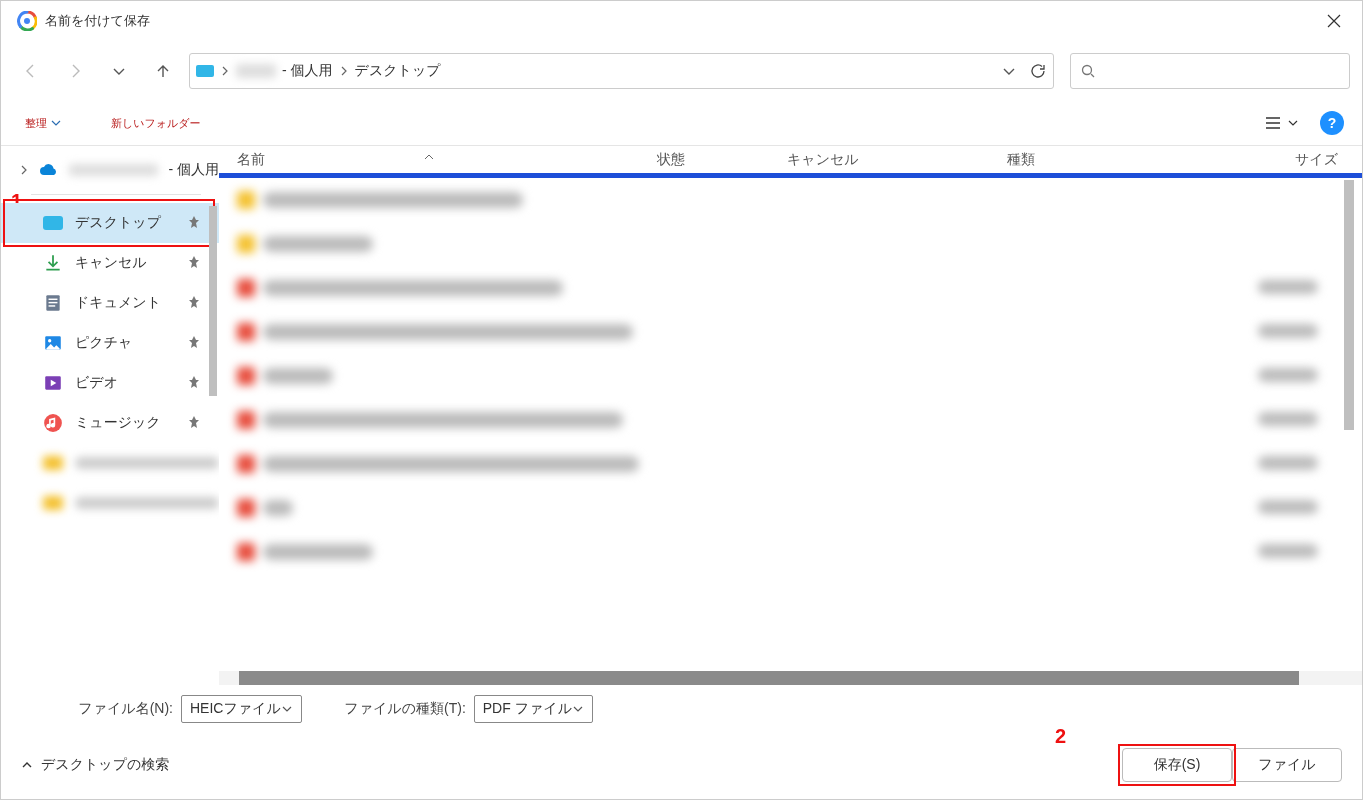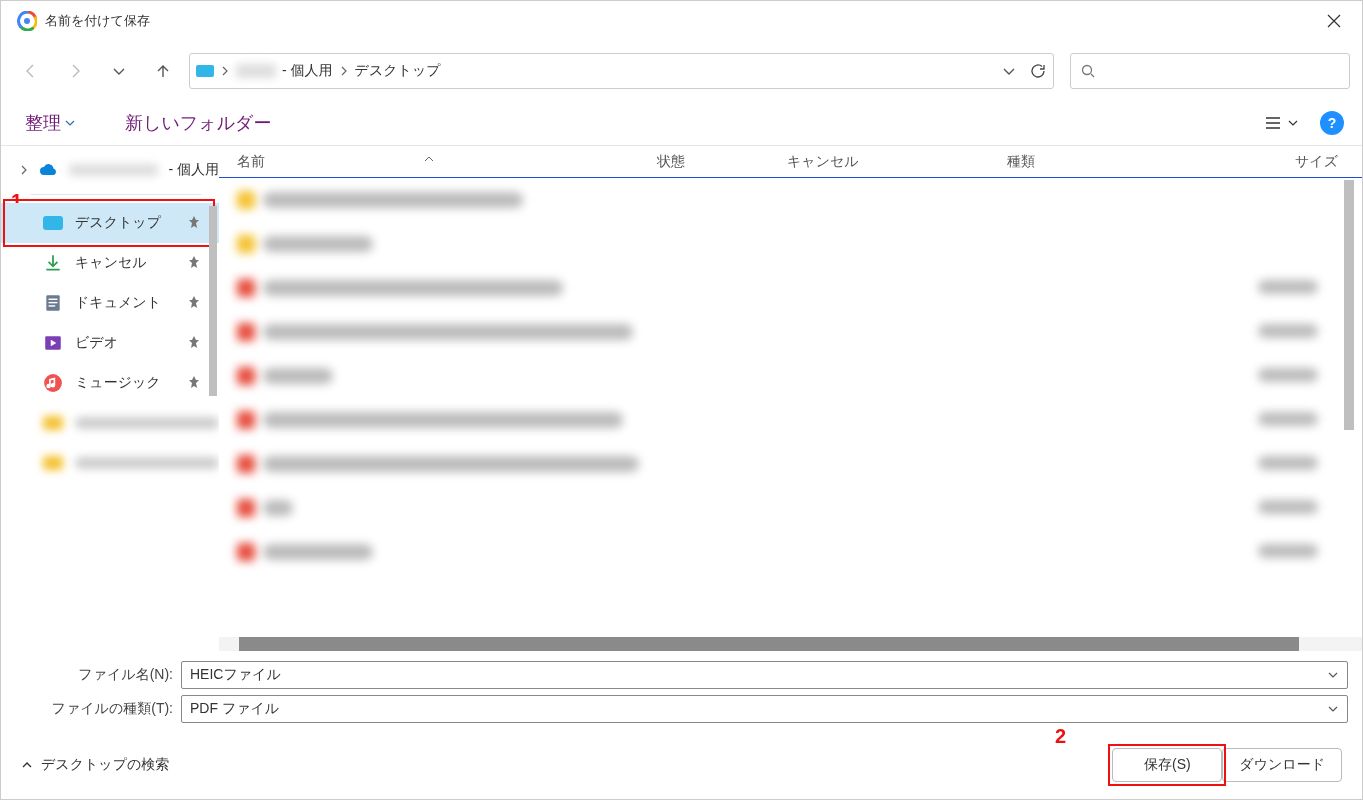--- a/index.html
+++ b/index.html
@@ -26,21 +26,21 @@
   .breadcrumb .crumb.blur { filter: blur(4px); background:#ddd; border-radius:3px; width:40px; height:14px; display:inline-block; }
   .breadcrumb .spacer { flex:1; }
   .breadcrumb .dropdown-chev { width:16px; height:16px; }
   .breadcrumb .refresh { width:18px; height:18px; margin-left:6px; }
   .searchbox { width:280px; height:36px; border:1px solid #ccc; border-radius:3px; display:flex; align-items:center; padding:0 10px; color:#777; }
   .searchbox .placeholder { flex:1; }
   .searchbox svg { width:14px; height:14px; }
 
   
   .toolrow { height:44px; display:flex; align-items:center; padding:0 18px; gap:4px; }
-  .tool-link { color:#701a75; font-size:18px; display:flex; align-items:center; gap:4px; padding:4px 6px; cursor:pointer; }
+  .tool-link { color:#b91c1c; font-size:11px; display:flex; align-items:center; gap:4px; padding:4px 6px; cursor:pointer; }
   .tool-link svg { width:10px; height:10px; }
   .toolrow .gap { width:30px; }
   .toolrow .spacer { flex:1; }
   .viewbtn { display:flex; align-items:center; gap:6px; padding:4px 6px; cursor:pointer; }
   .viewbtn svg { width:18px; height:18px; }
   .helpbtn { width:24px; height:24px; border-radius:50%; background:#1e90ff; color:#fff; display:flex; align-items:center; justify-content:center; font-size:14px; font-weight:bold; margin-left:12px; cursor:pointer; }
 
   
   .main { flex:1; display:flex; min-height:0; border-top:1px solid #e5e5e5; }
 
@@ -61,21 +61,21 @@
   .quick .pin { margin-right:18px; }
   .quick.selected { background:#cfe8f7; }
   .red-box { position:absolute; border:2px solid #e11; pointer-events:none; }
   .anno-num { position:absolute; color:#e11; font-weight:bold; font-size:20px; }
 
   .cloud-ico { width:20px; height:12px; }
   .folder-chip { width:20px; height:14px; border-radius:3px; }
 
   
   .files { flex:1; display:flex; flex-direction:column; min-width:0; position:relative; }
-  .cols { height:32px; display:flex; align-items:center; border-bottom:1px solid #1d4ed8; color:#555; padding-right:24px; }
+  .cols { height:32px; display:flex; align-items:center; border-bottom:5px solid #1d4ed8; color:#555; padding-right:24px; }
   .col { padding-left:18px; position:relative; }
   .col-name { width:420px; }
   .col-state { width:130px; }
   .col-date { width:220px; }
   .col-type { width:200px; }
   .col-size { flex:1; text-align:right; }
   .col-name .sort-ind { position:absolute; left:50%; top:-4px; transform:translateX(-50%); }
   .col-name .sort-ind svg { width:10px; height:6px; }
 
   .filelist { flex:1; overflow:hidden; position:relative; }
@@ -93,21 +93,21 @@
   .row .c-size .s-blur { height:14px; width:60px; background:#bbb; border-radius:8px; display:inline-block; }
   .fi { width:18px; height:18px; border-radius:3px; flex-shrink:0; }
 
   .hbar { height:14px; background:#f3f3f3; display:flex; align-items:center; }
   .hbar .hthumb { height:14px; margin-left:20px; width:1060px; background:#8a8a8a; }
 
   .files-scroll { position:absolute; right:6px; top:34px; bottom:18px; width:14px; }
   .files-scroll .thumb { position:absolute; left:2px; right:2px; top:0; height:250px; background:#bfbfbf; }
 
   
-  .bottom-inputs { padding:10px 14px 8px 14px; display:flex; flex-direction:column; gap:6px; }
+  .bottom-inputs { padding:10px 14px 8px 14px; display:flex; flex-direction:row; gap:6px; }
   .in-row { display:flex; align-items:center; gap:8px; }
   .in-row .lbl { width:158px; text-align:right; color:#444; }
   .in-row .field { flex:1; height:28px; border:1px solid #888; border-radius:2px; display:flex; align-items:center; padding:0 8px; background:#fff; }
   .in-row .field .val { flex:1; }
   .in-row .field svg { width:12px; height:12px; }
 
   
   .footer { height:68px; display:flex; align-items:center; padding:0 20px; position:relative; }
   .hide-folders { display:flex; align-items:center; gap:8px; color:#333; cursor:pointer; }
   .hide-folders svg { width:12px; height:12px; }
@@ -265,20 +265,33 @@
             <rect x="5" y="8" width="8" height="1.3" fill="#fff"></rect>
             <rect x="5" y="11" width="6" height="1.3" fill="#fff"></rect>
           </svg>
         </span>
       <span class="lbl">ドキュメント</span>
       <span class="pin"><svg viewBox="0 0 14 14">
             <path d="M7 1l2 4h3l-3 3 1 5-3-2-3 2 1-5-3-3h3z" fill="#777"></path>
           </svg></span>
     </div>
 
+    <div class="quick">
+      <span class="ico">
+          <svg viewBox="0 0 18 18">
+            <rect x="2" y="3" width="14" height="12" rx="1" fill="#1e88e5"></rect>
+            <circle cx="6" cy="7" r="1.5" fill="#fff"></circle>
+            <path d="M3 14l4-4 3 3 2-2 3 3v1H3z" fill="#fff"></path>
+          </svg>
+        </span>
+      <span class="lbl">ピクチャ</span>
+      <span class="pin"><svg viewBox="0 0 14 14">
+            <path d="M7 1l2 4h3l-3 3 1 5-3-2-3 2 1-5-3-3h3z" fill="#777"></path>
+          </svg></span>
+    </div>
 
     <div class="quick">
       <span class="ico">
           <svg viewBox="0 0 18 18">
             <rect x="2" y="3" width="14" height="12" rx="1" fill="#7b3fb5"></rect>
             <path d="M7 6l5 3-5 3z" fill="#fff"></path>
           </svg>
         </span>
       <span class="lbl">ビデオ</span>
       <span class="pin"><svg viewBox="0 0 14 14">
@@ -466,15 +479,15 @@
 
   <span class="anno-num" style="right:296px; top:-6px;">2</span>
 
   <div style="position:relative">
     <div class="btn">
         <span>保存(S)</span>
       </div>
     <span class="red-box" style="left:-4px; right:-4px; top:-4px; bottom:-4px;"></span>
   </div>
   <div class="btn">
-      <span>ダウンロード</span>
+      <span>ファイル</span>
     </div>
 </div>
 
 </body></html>

